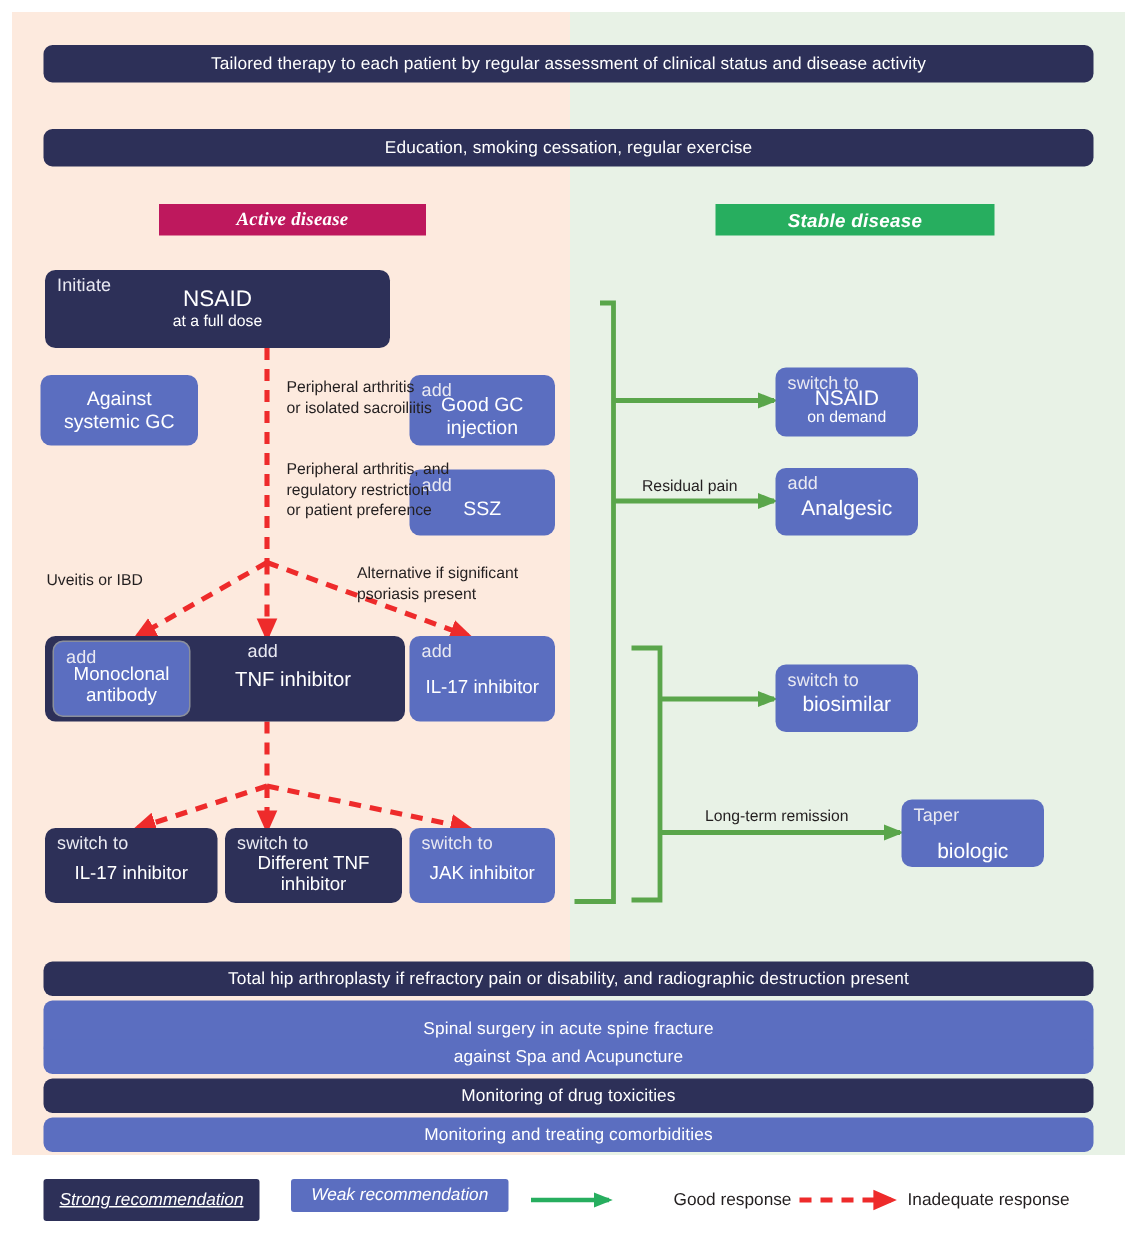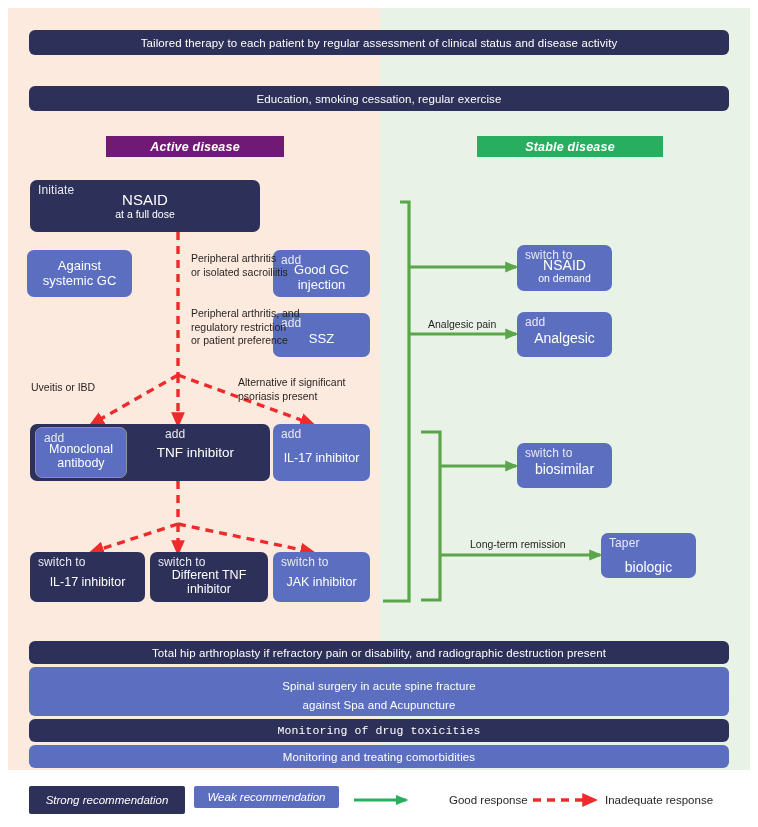--- a/index.html
+++ b/index.html
@@ -32,21 +32,21 @@
     position:absolute;box-sizing:border-box;border-radius:6px;color:#fff;
     display:flex;align-items:center;justify-content:center;text-align:center;
     font-size:11.5px;letter-spacing:.1px;
   }
 
   .banner{
     position:absolute;box-sizing:border-box;display:flex;align-items:center;
     justify-content:center;color:#fff;font-style:italic;font-size:12.5px;
     font-weight:600;letter-spacing:.2px;
   }
-  .banner.active{background:#701a75;}
+  .banner.active{background:#be185d;font-family:Liberation Serif, serif;}
   .banner.stable{background:#27ae5f;}
 
   
   .ann{
     position:absolute;color:#231f20;font-size:10.5px;line-height:1.3;
     white-space:pre-line;
   }
 
   
   svg.overlay{position:absolute;left:0;top:0;width:758px;height:827px;
@@ -196,31 +196,31 @@
   <div class="node weak" style="left:517px;top:443px;width:95px;height:45px;font-size:14px;padding-top:8px;">
     <span class="tag">switch to</span>
     <span>biosimilar</span>
   </div>
 
   <div class="node weak" style="left:601px;top:533px;width:95px;height:45px;font-size:14px;padding-top:24px;">
     <span class="tag">Taper</span>
     <span>biologic</span>
   </div>
 
-  <div class="ann" style="left:428px;top:318px;">Analgesic pain</div>
+  <div class="ann" style="left:428px;top:318px;">Residual pain</div>
   <div class="ann" style="left:470px;top:538px;">Long-term remission</div>
 
   <div class="bar strong" style="left:29px;top:641px;width:700px;height:23px;">Total hip arthroplasty  if refractory pain  or disability, and radiographic destruction present</div>
   <div class="bar weak" style="left:29px;top:667px;width:700px;height:37px;">Spinal surgery in acute spine fracture</div>
   <div class="bar weak" style="left:29px;top:693px;width:700px;height:23px;">against Spa and Acupuncture</div>
-  <div class="bar strong" style="left:29px;top:719px;width:700px;height:23px;font-family:Liberation Mono, monospace;">Monitoring of drug toxicities</div>
+  <div class="bar strong" style="left:29px;top:719px;width:700px;height:23px;">Monitoring of drug toxicities</div>
   <div class="bar weak" style="left:29px;top:745px;width:700px;height:23px;">Monitoring and treating comorbidities</div>
 
   <div class="legend">
-    <div class="legend-chip strong" style="left:21px;top:14px;width:156px;height:28px;">Strong recommendation</div>
+    <div class="legend-chip strong" style="left:21px;top:14px;width:144px;height:28px;text-decoration:underline;">Strong recommendation</div>
     <div class="legend-chip weak" style="left:186px;top:14px;width:145px;height:22px;">Weak recommendation</div>
 
     <svg class="overlay" style="width:742px;height:52px;">
       <defs>
         <marker id="legendGreen" viewBox="0 0 10 10" refX="8" refY="5" markerWidth="4.2" markerHeight="4.2" orient="auto-start-reverse">
           <path d="M 0 1 L 10 5 L 0 9 z" fill="#27ae5f"></path>
         </marker>
         <marker id="legendRed" viewBox="0 0 10 10" refX="7.5" refY="5" markerWidth="4.6" markerHeight="4.6" orient="auto-start-reverse">
           <path d="M 0 0.6 L 10 5 L 0 9.4 z" fill="#ee2b2b"></path>
         </marker>

